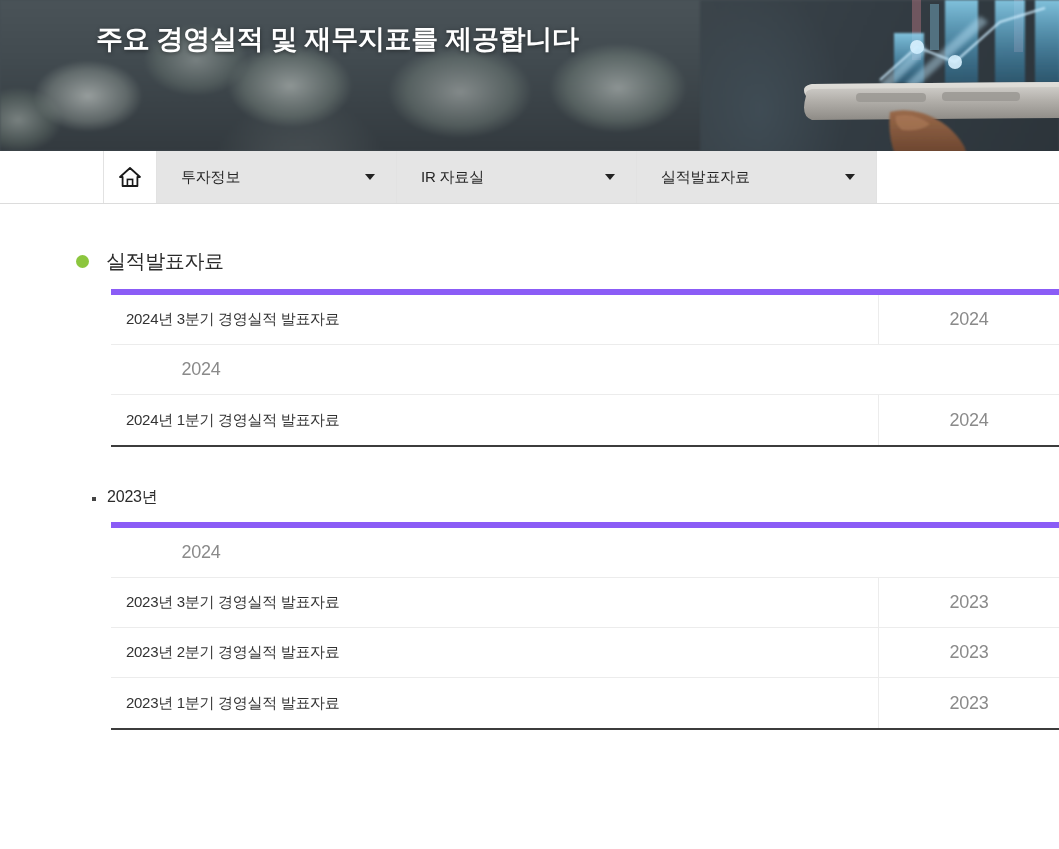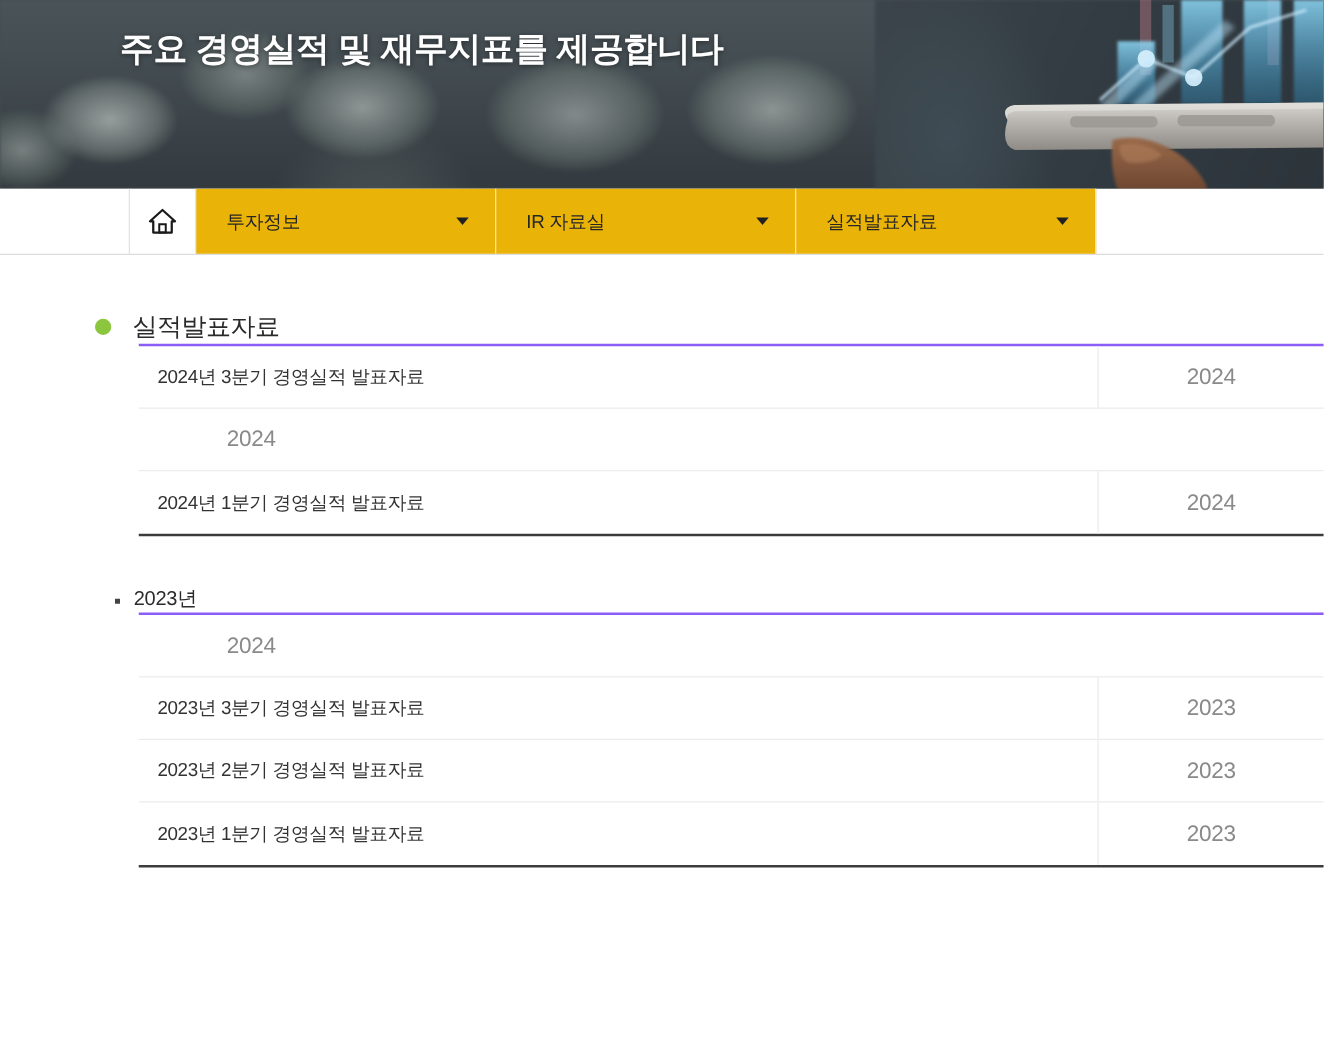--- a/index.html
+++ b/index.html
@@ -88,21 +88,21 @@
   .nav-home svg { display: block; }
   .nav-select {
     flex: 0 0 240px;
     width: 240px;
     border-right: 1px solid #e2e2e2;
     display: flex;
     align-items: center;
     justify-content: space-between;
     padding: 0 21px 0 24px;
     cursor: pointer;
-    background: #eab308;
+    background: #e5e5e5;
     text-align: right;
   }
   .nav-select .label {
     font-size: 15px;
     color: #262626;
     letter-spacing: -0.2px;
     white-space: nowrap;
   }
   .caret {
     width: 0; height: 0;
@@ -154,21 +154,22 @@
     margin-top: 2px;
   }
   .year-head .ytext {
     font-size: 16px;
     color: #2b2b2b;
     letter-spacing: -0.2px;
   }
 
   .table {
     margin-left: 111px;
-    border-top: 2px solid #8b5cf6;
+    margin-top: 14px;
+    border-top: 6px solid #8b5cf6;
     border-bottom: 2px solid #3c3c3c;
   }
   .row {
     display: flex;
     align-items: stretch;
     height: 50px;
     border-bottom: 1px solid #ececec;
     cursor: pointer;
   }
   .row:last-child { border-bottom: none; }

